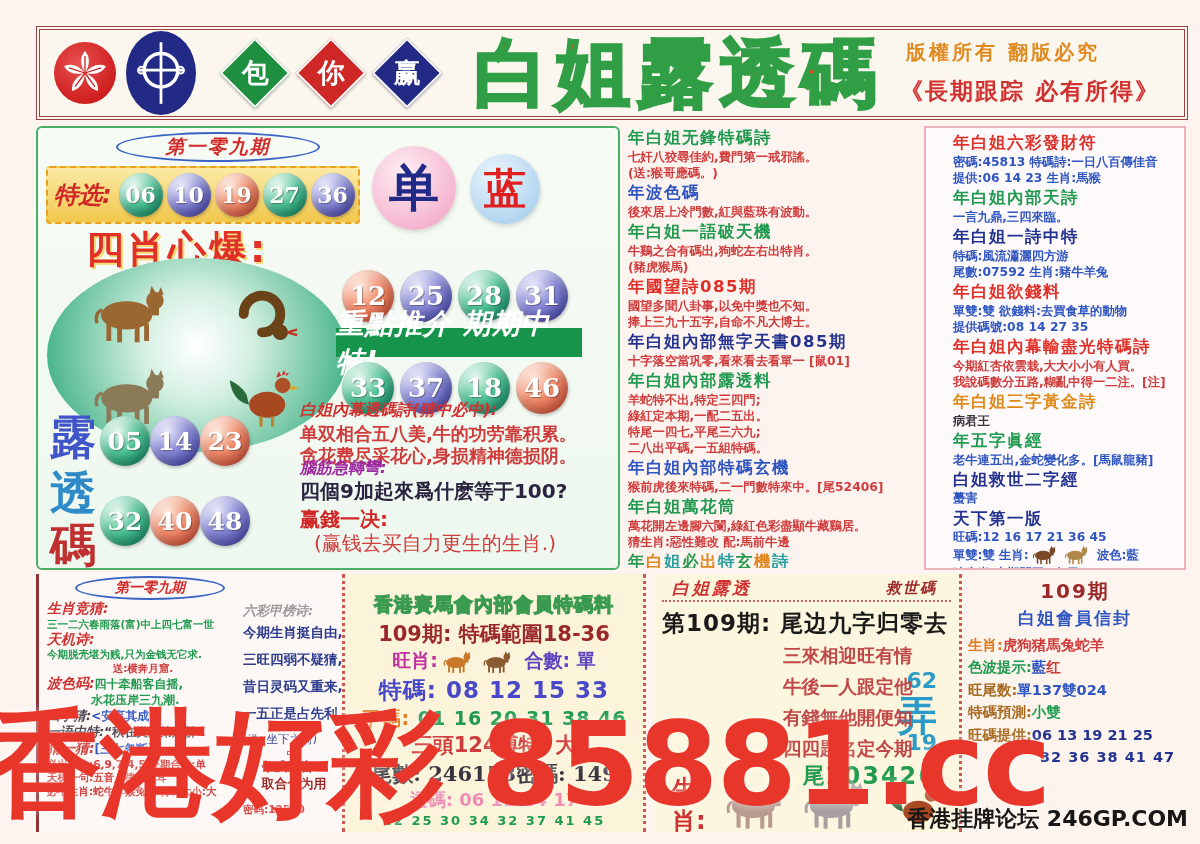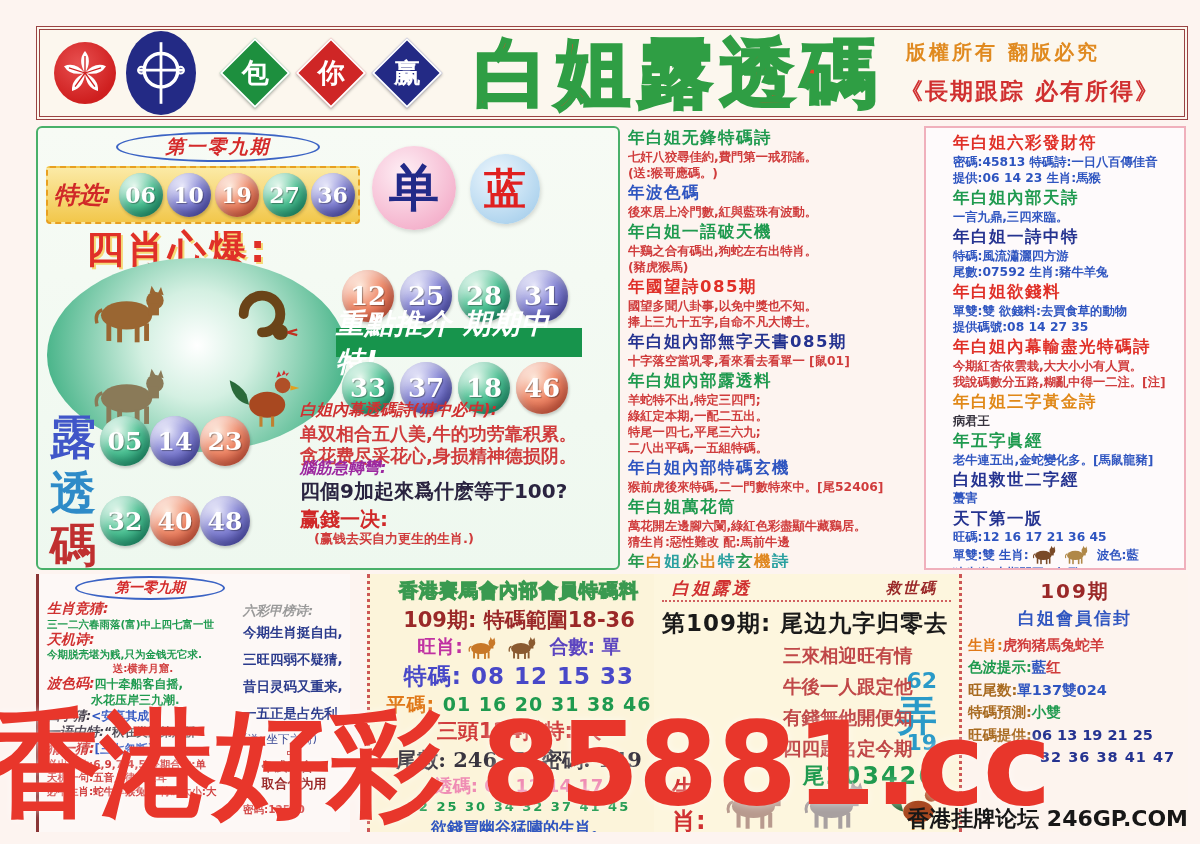--- a/index.html
+++ b/index.html
@@ -52,21 +52,21 @@
   .ball-row{position:absolute;display:flex;gap:6px;}
   .row1{left:304px;top:142px;} .row2{left:304px;top:234px;}
   .banner{position:absolute;left:298px;top:200px;width:246px;height:29px;background:#17944c;color:#fff;
         font-weight:bold;font-style:italic;font-size:28px;display:flex;align-items:center;justify-content:center;letter-spacing:1px;}
   .poem-block{position:absolute;left:262px;top:272px;width:318px;}
   .poem-title{color:#d03030;font-weight:bold;font-style:italic;font-size:16px;margin-bottom:2px;white-space:nowrap;}
   .poem-line{color:#d03c3c;font-weight:bold;font-size:18px;line-height:1.22;white-space:nowrap;}
   .brain-title{position:absolute;left:262px;top:330px;color:#9c28a0;font-weight:bold;font-style:italic;font-size:16px;}
   .brain-q{position:absolute;left:262px;top:350px;color:#2a2440;font-weight:900;font-size:20px;white-space:nowrap;}
   .win-title{position:absolute;left:262px;top:378px;color:#d02828;font-weight:900;font-size:20px;}
-  .win-note{position:absolute;left:276px;top:402px;color:#d03c3c;font-weight:bold;font-size:13px;white-space:nowrap;}
+  .win-note{position:absolute;left:276px;top:402px;color:#d03c3c;font-weight:normal;font-size:20px;white-space:nowrap;}
   .lutou-char{position:absolute;left:12px;font-size:46px;font-weight:900;line-height:1;}
   .lutou-row{position:absolute;display:flex;}
 
   .ball{border-radius:50%;display:flex;align-items:center;justify-content:center;color:#fff;font-weight:bold;
         font-family:"DejaVu Serif",serif;text-shadow:1px 1px 1px rgba(0,0,0,.35);
         box-shadow:inset -4px -6px 10px rgba(0,0,0,.22),inset 4px 6px 8px rgba(255,255,255,.5),1px 2px 3px rgba(0,0,0,.2);flex:0 0 auto;}
   .ball.green{background:radial-gradient(circle at 35% 30%,#e8f8ee,#4fc295 45%,#17926a 85%);}
   .ball.purple{background:radial-gradient(circle at 35% 30%,#e8e8fa,#8585d5 45%,#4a4ab2 85%);}
   .ball.red{background:radial-gradient(circle at 35% 30%,#fde8da,#ef8a6a 45%,#d85238 85%);}
 
@@ -77,22 +77,22 @@
   .col-section{margin-bottom:2px;}
   .sec-heading{font-size:16.5px;font-weight:900;letter-spacing:1.5px;white-space:nowrap;line-height:1.25;}
   .sec-line{font-size:12.3px;font-weight:bold;line-height:1.32;white-space:nowrap;}
   .animal-inline{display:inline-block;width:30px;height:20px;vertical-align:middle;margin:0 1px;}
   .animal-inline svg{width:100%;height:100%;}
 
   
   .bottom{position:absolute;left:0;top:574px;width:1200px;height:258px;}
   .panel{position:absolute;top:0;height:258px;overflow:hidden;}
   .panel1{left:36px;width:314px;border-left:3px solid #8a3535;padding:2px 4px 0 8px;background:#fdf8f6;}
-  .panel2{left:367px;width:304px;background:#fcf4da;border-left:3px dotted #cc5555;border-right:3px dotted #cc5555;
-        text-align:center;padding-top:2px;}
+  .panel2{left:342px;width:304px;background:#fcf4da;border-left:3px dotted #cc5555;border-right:3px dotted #cc5555;
+        text-align:center;padding-top:16px;}
   .panel3{left:654px;width:308px;background:#fdf6de;border-right:3px dotted #cc5555;padding:0 8px;}
   .panel4{left:962px;width:226px;background:#fdf4ee;text-align:center;padding-top:4px;}
 
   .p1-head{display:flex;align-items:center;}
   .p1-oval{width:150px;height:24px;border:2px solid #3b63c4;border-radius:50%;color:#d42a2a;font-weight:bold;
         font-style:italic;font-size:14px;display:flex;align-items:center;justify-content:center;margin-left:28px;}
   .p1-cols{display:flex;}
   .p1-left{width:192px;}
   .p1-right{width:106px;padding-left:4px;}
   .p1-row{line-height:1.18;white-space:nowrap;font-size:12px;font-weight:bold;margin-bottom:1px;}

